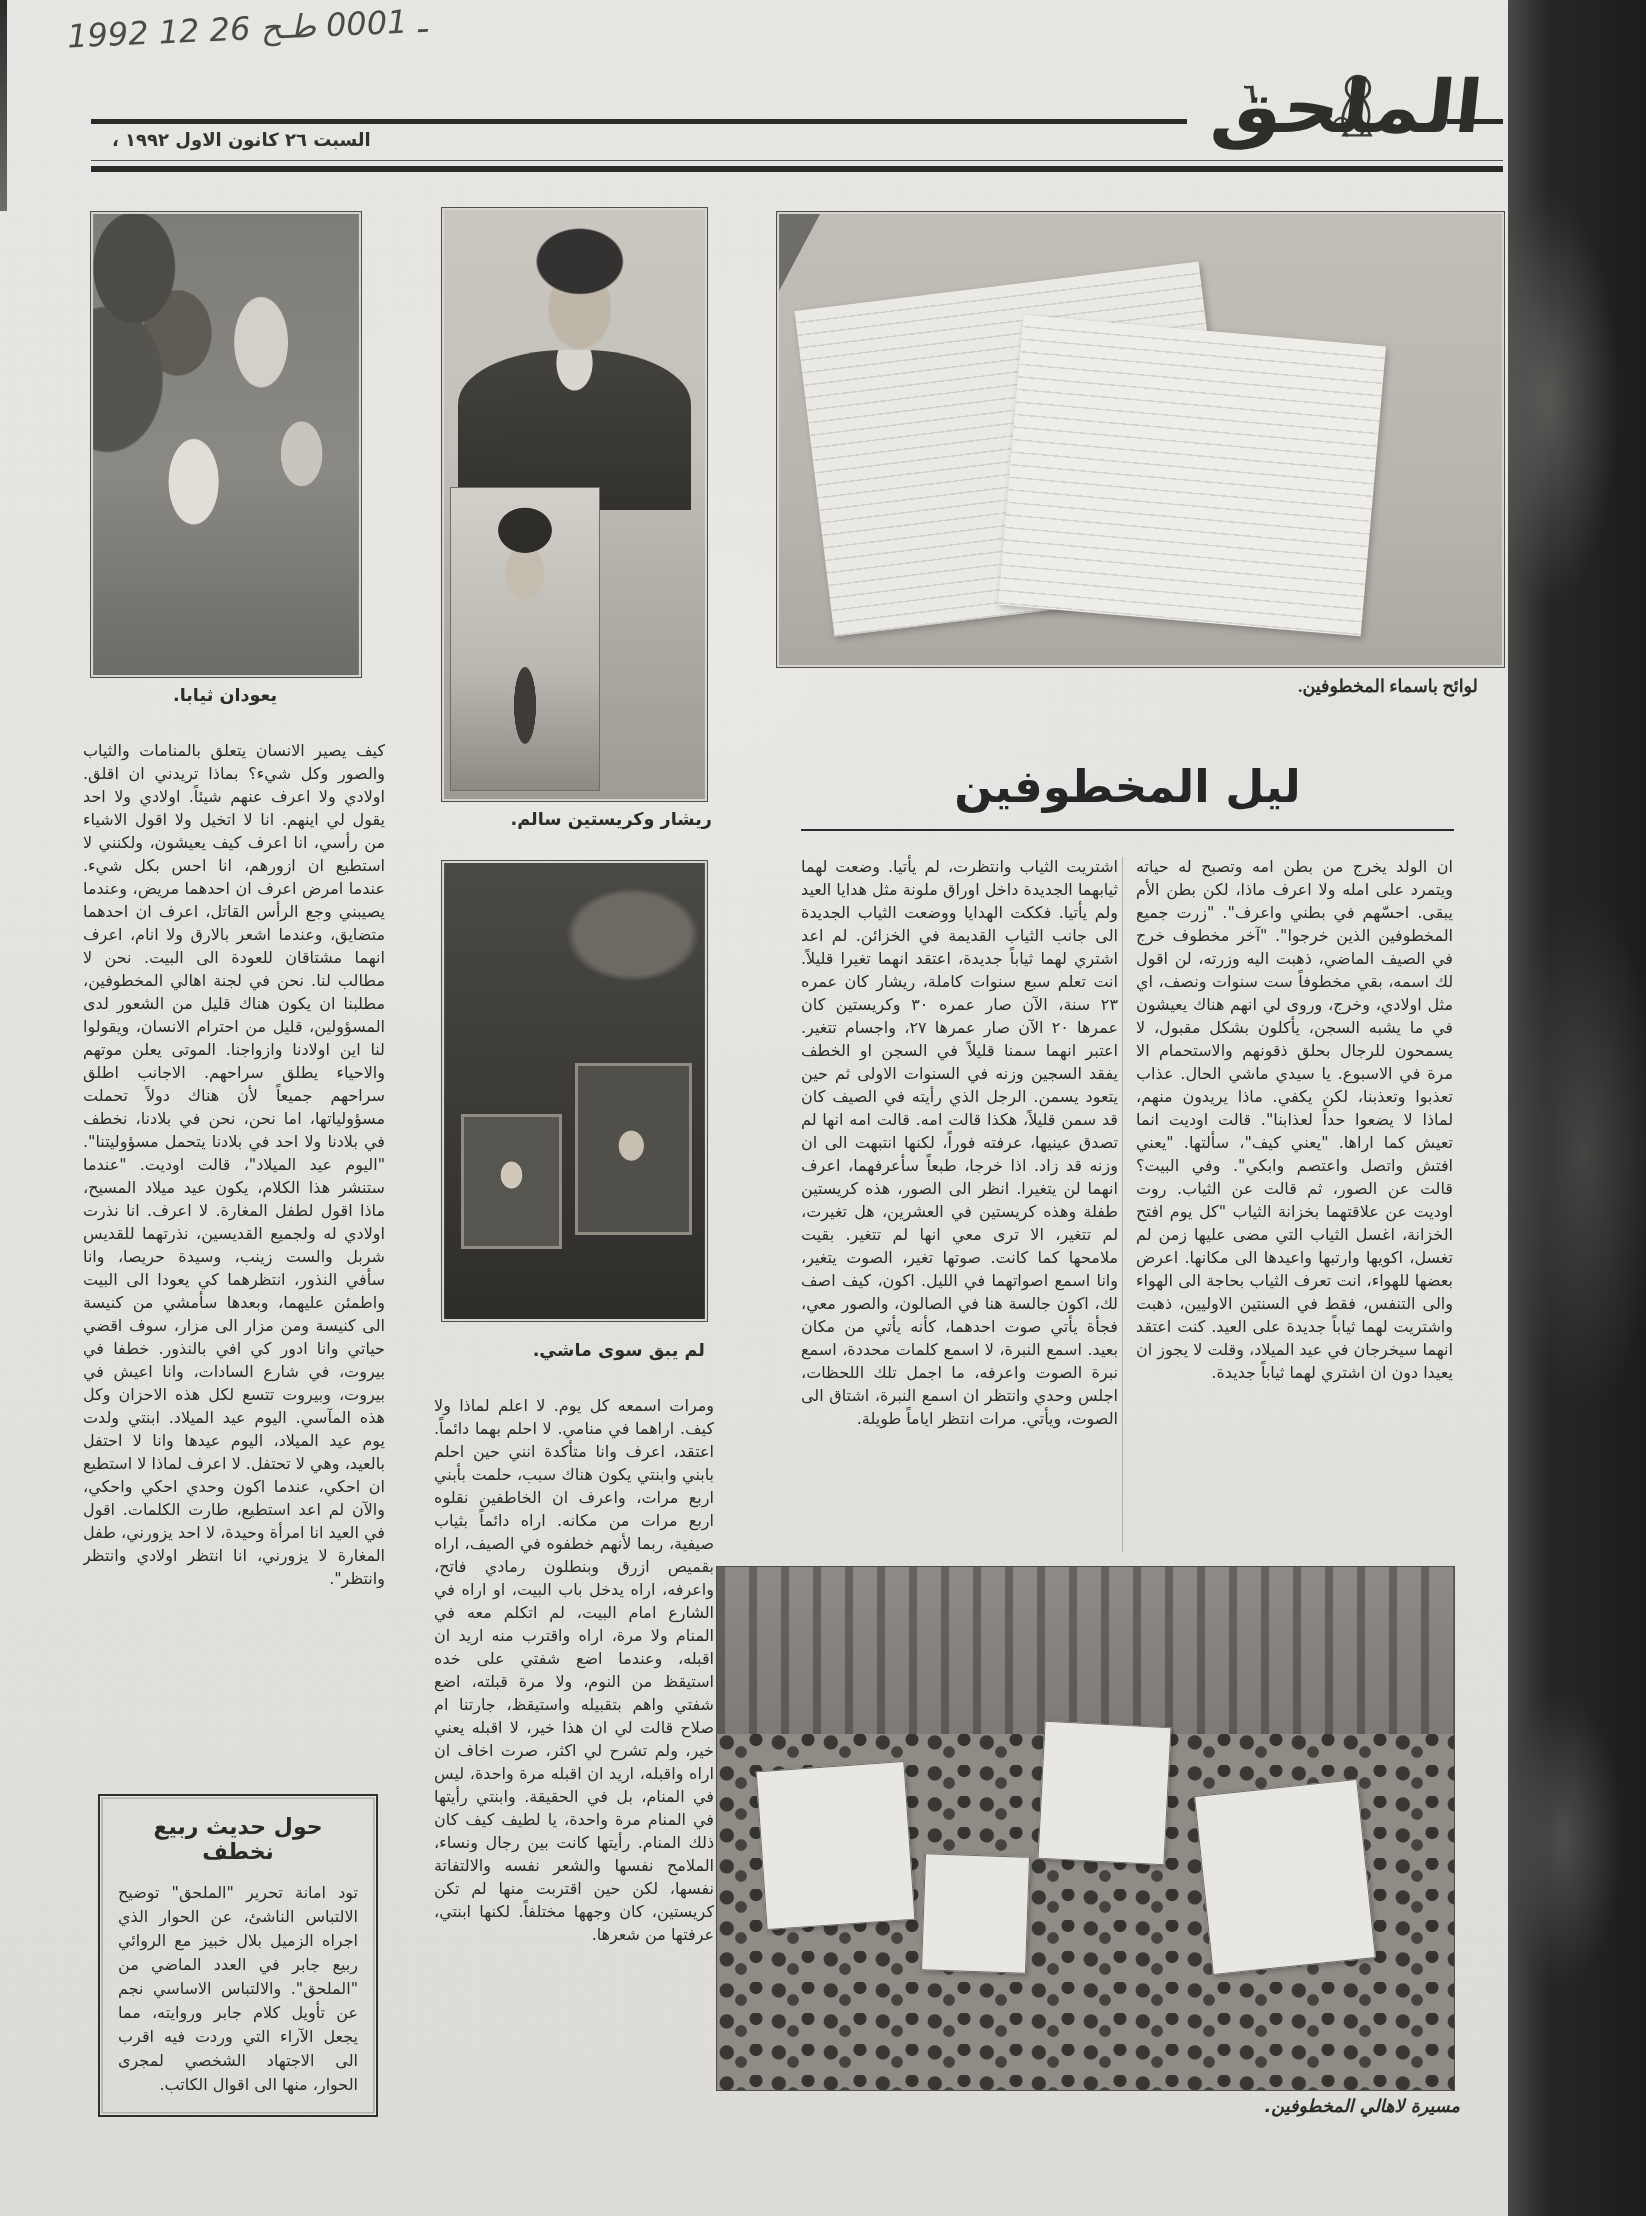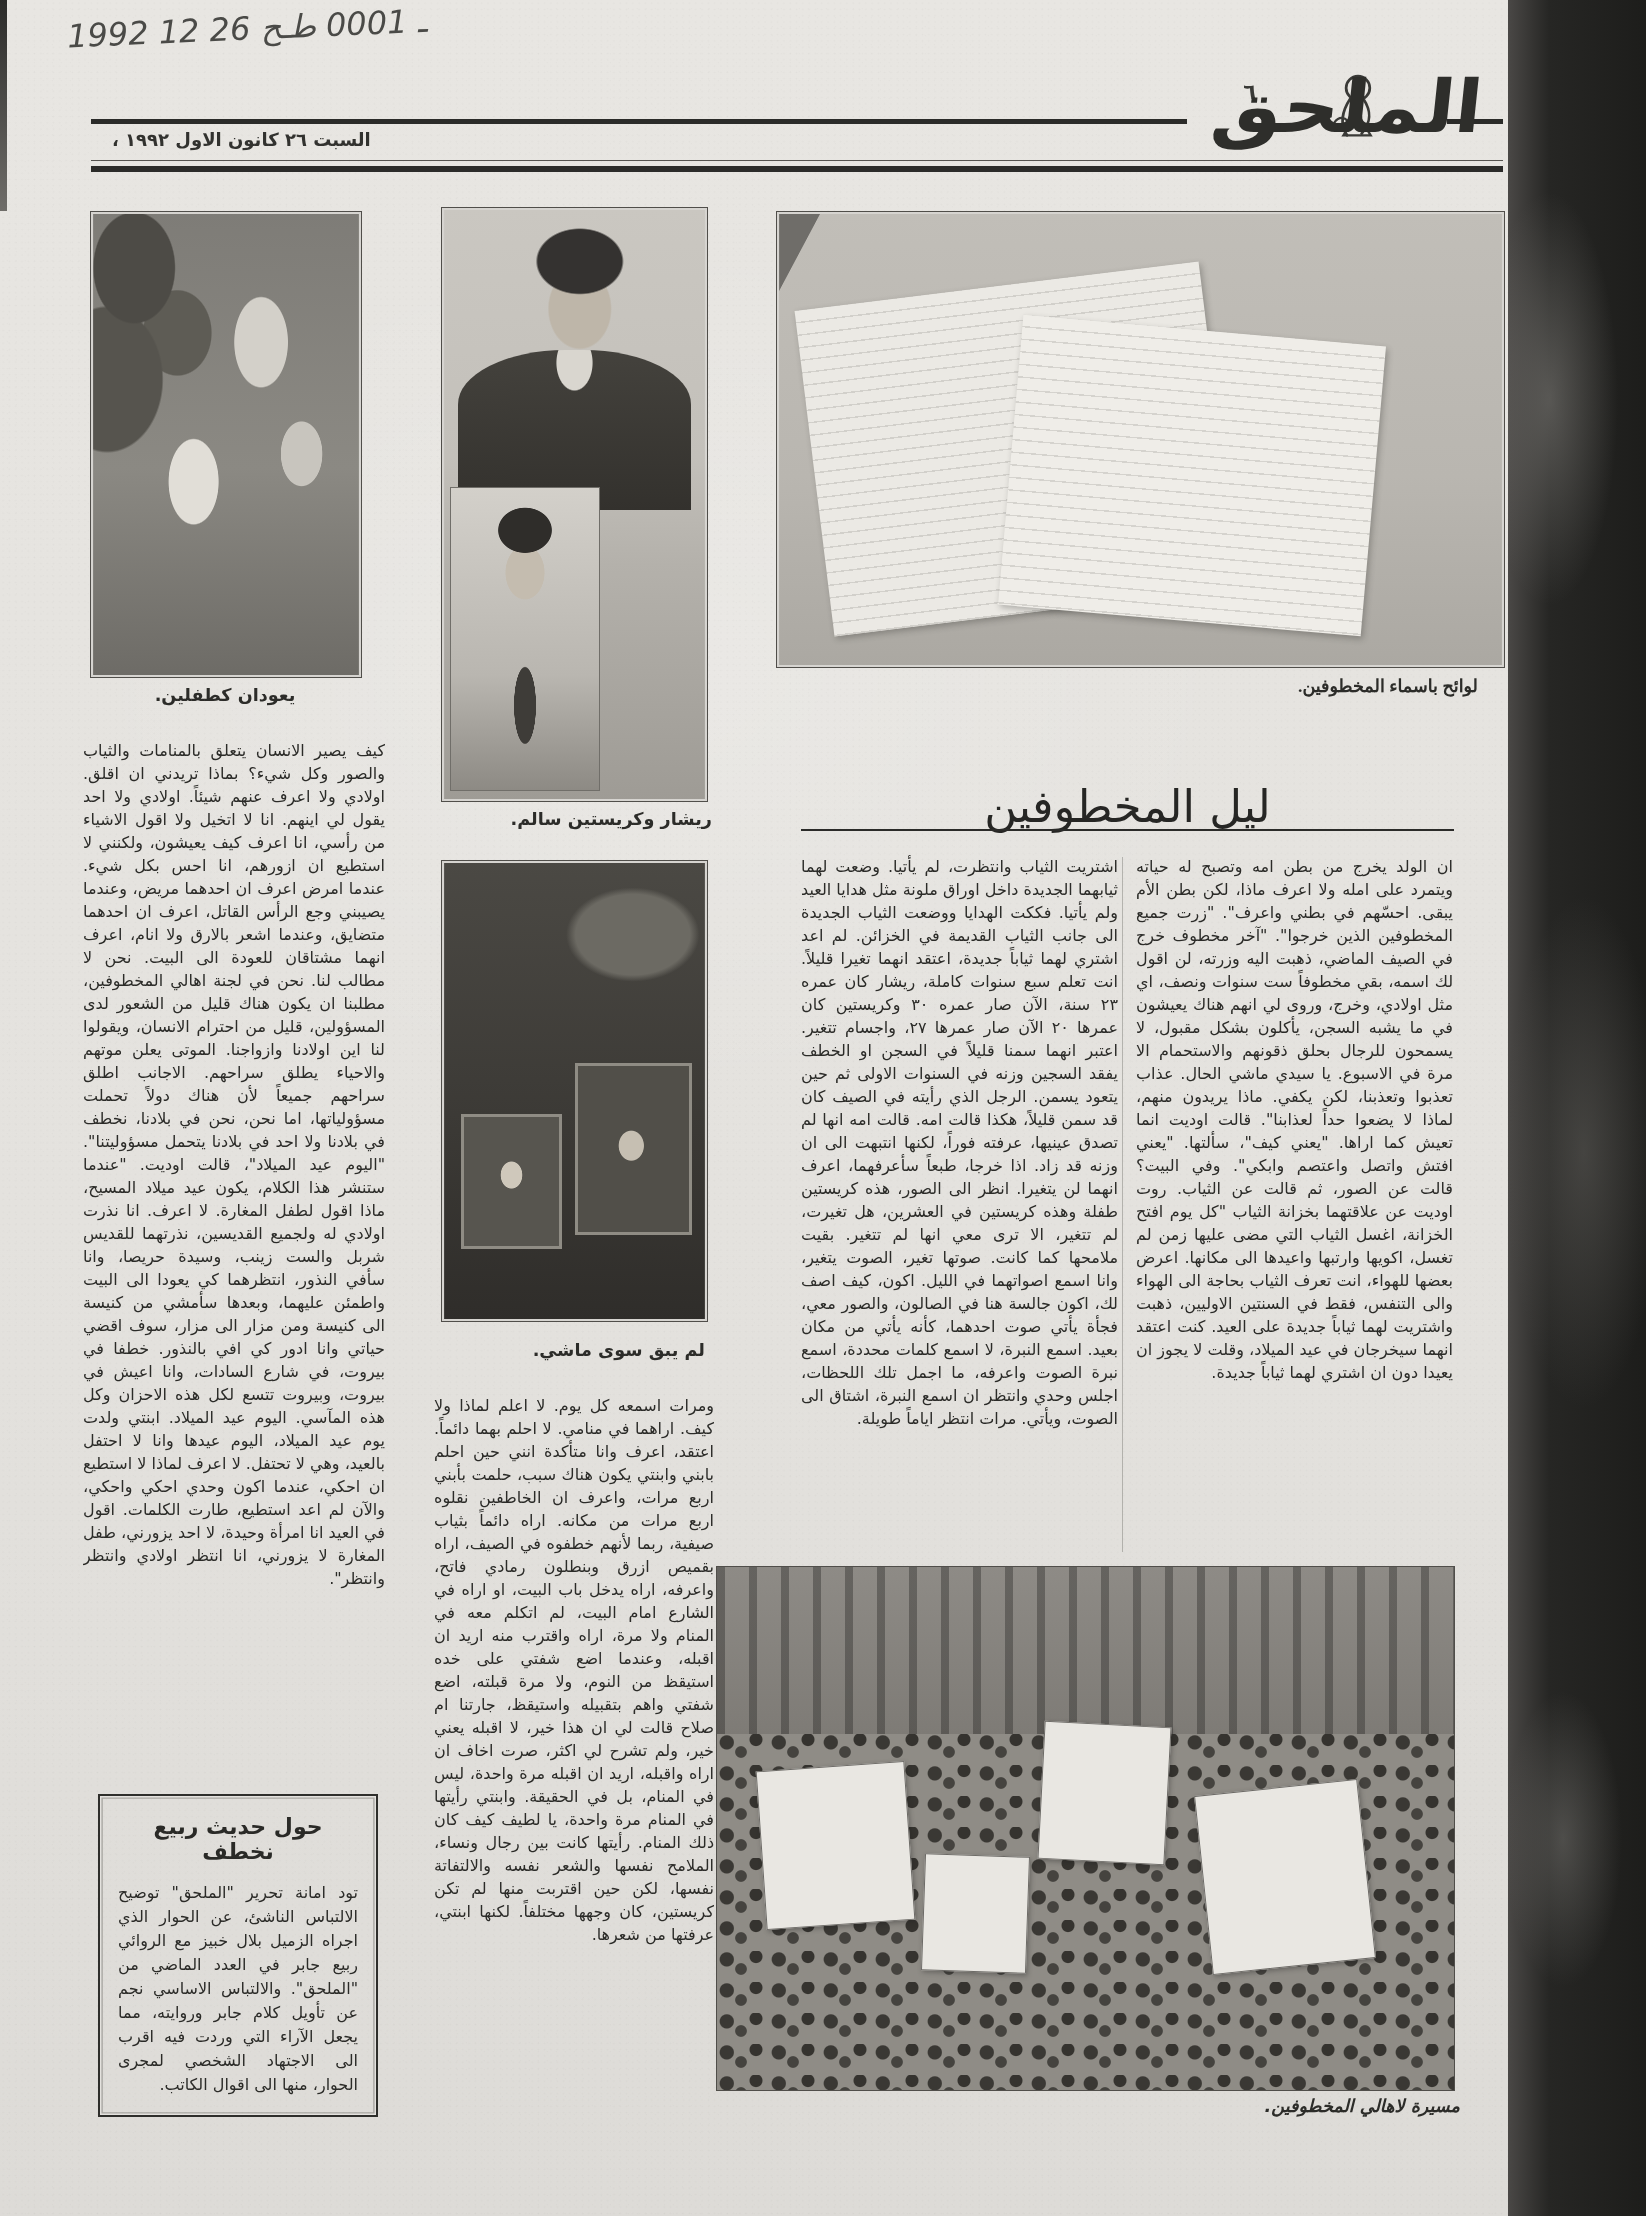--- a/index.html
+++ b/index.html
@@ -91,21 +91,21 @@
     background-size:52px 31px,52px 31px,52px 31px;}
   .sign{position:absolute;background:#e9e7e2;border:1.4px solid #6c6a66;box-shadow:1.4px 2.1px 4.9px rgba(30,30,28,.35);}
   .sign1{left:6%;top:38%;width:20%;height:30%;transform:rotate(-4deg);}
   .sign2{left:44%;top:30%;width:17%;height:26%;transform:rotate(3deg);}
   .sign3{left:66%;top:42%;width:22%;height:34%;transform:rotate(-6deg);}
   .sign4{left:28%;top:55%;width:14%;height:22%;transform:rotate(2deg);}
   
   .caption{direction:rtl;font-size:17.6px;font-weight:bold;color:#2c2c29;}
   
   .headline{left:801px;top:760px;width:653px;text-align:center;direction:rtl;
-    font-size:45px;font-weight:normal;color:#262624;letter-spacing:1.4px;margin-top:20px;}
+    font-size:45px;font-weight:bold;color:#262624;letter-spacing:1.4px;}
   
   .col{direction:rtl;text-align:justify;font-size:16px;line-height:23px;color:#2b2b28;overflow:hidden;}
   .divider{left:1122px;top:857px;width:1.4px;height:695px;background:rgba(90,88,84,.35);}
   
   .box{left:98px;top:1794px;width:280px;height:323px;border:2.8px solid #2e2e2b;
     box-shadow:0 0 0 1.4px #e4e2de inset,0 0 0 2.8px rgba(70,68,64,.35) inset;
     padding:15.4px 18px;box-sizing:border-box;direction:rtl;}
   .box h3{margin:2.8px 0 17px;text-align:center;font-size:22px;color:#2a2a27;}
   .box p{margin:0;font-size:16px;line-height:24px;text-align:justify;color:#2b2b28;}
 </style>
@@ -132,21 +132,21 @@
         <path d="M48 33 C 38 48, 36 62, 44 74"></path>
         <path d="M62 34 C 70 46, 72 58, 60 72"></path>
         <path d="M40 74 L 70 74 L 55 50 Z" stroke-width="2.5"></path>
         <path d="M30 60 C 36 52, 44 54, 46 62" stroke-width="2.5"></path>
       </g>
     </svg>
     <span class="title">الملحق</span>
   </div>
 
   <div class="abs photo ph-children"></div>
-  <div class="abs caption" style="left:90px;top:685px;width:270px;text-align:center;">يعودان كطفلين.</div>
+  <div class="abs caption" style="left:90px;top:685px;width:270px;text-align:center;">يعودان ثيابا.</div>
 
   <div class="abs photo ph-portraits">
     <div class="p2-suit abs"></div>
     <div class="p2-inset abs"></div>
   </div>
   <div class="abs caption" style="left:447px;top:809px;width:265px;text-align:right;">ريشار وكريستين سالم.</div>
 
   <div class="abs photo ph-lists">
     <div class="sheet sheet1"></div>
     <div class="sheet sheet2"></div>

